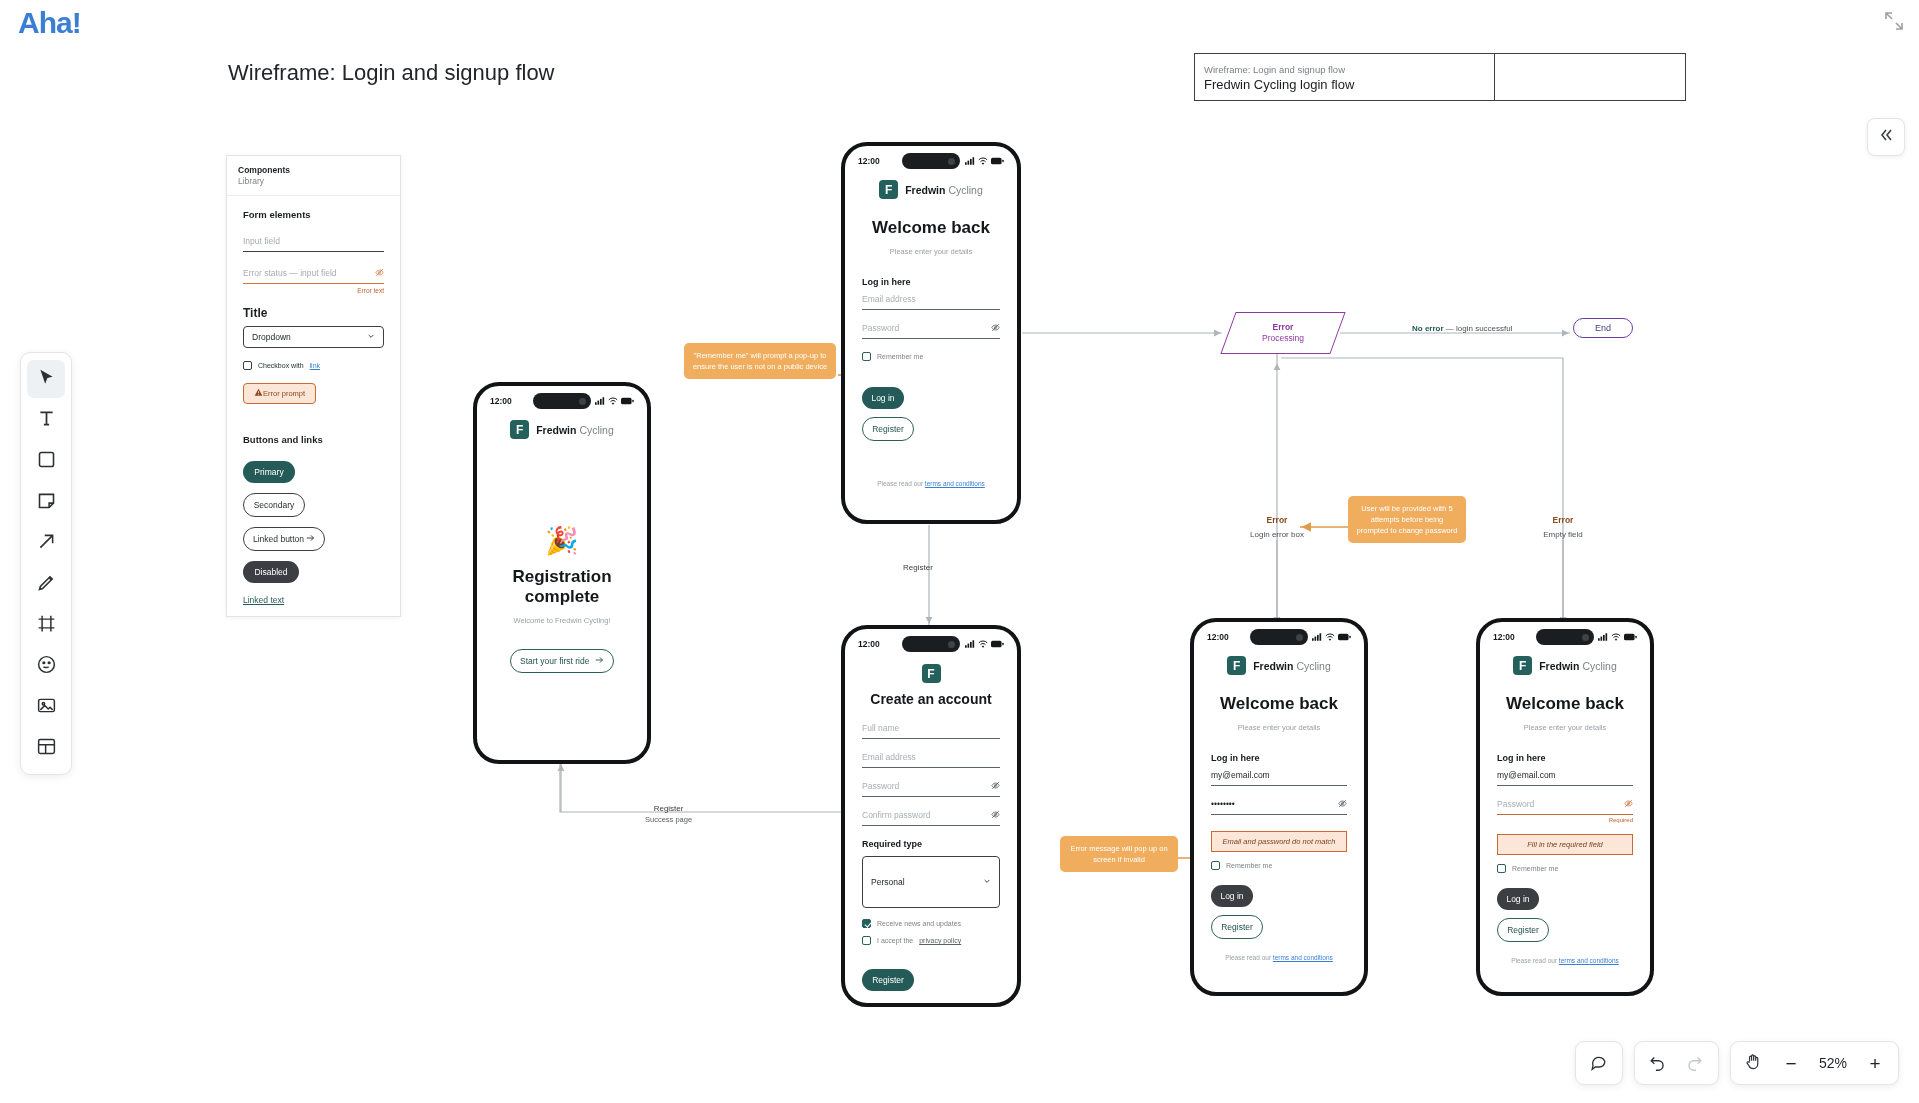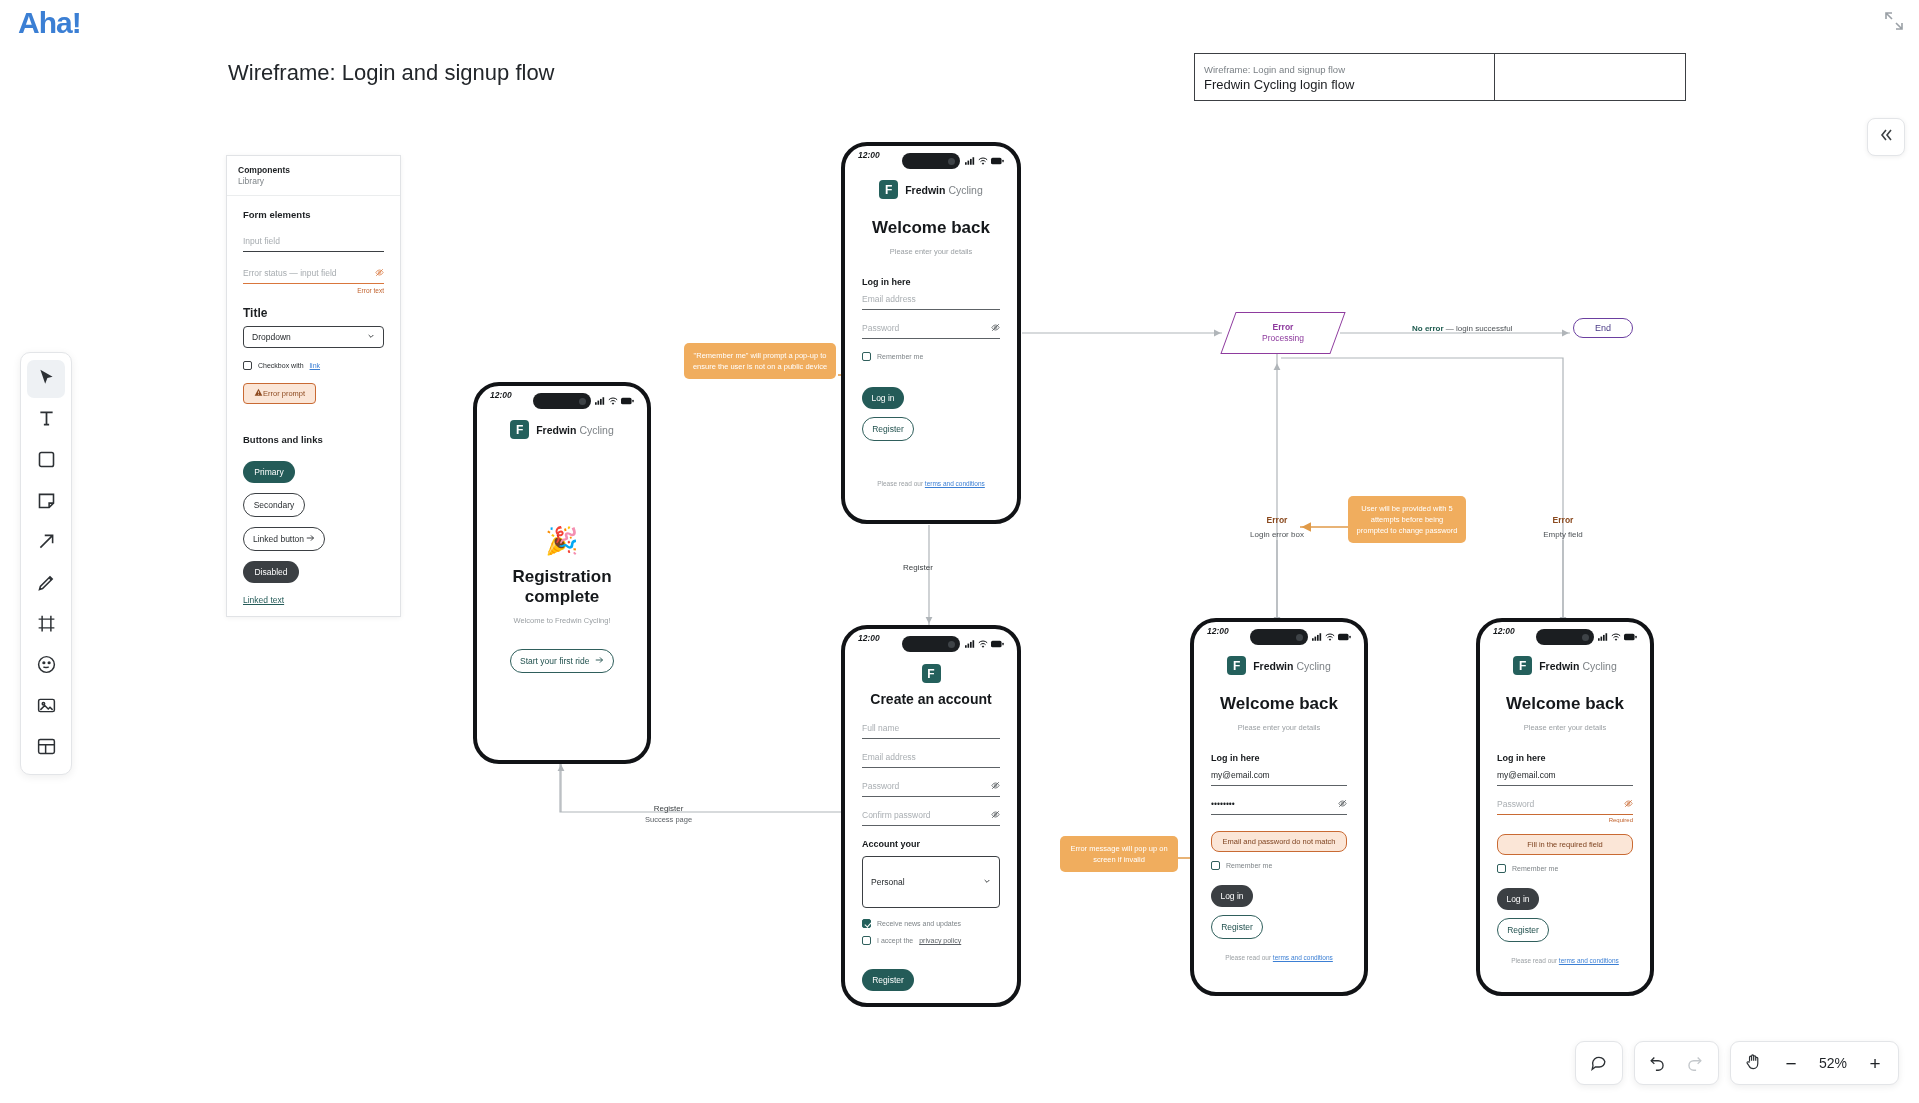--- a/index.html
+++ b/index.html
@@ -126,22 +126,22 @@
 
   
   .phone {
     position: absolute;
     background: #fff;
     border: 4.5px solid #111316;
     border-radius: 26px;
     overflow: hidden;
   }
   .statusbar {
-    height: 22px; display: flex; 
-    padding: 0 13px; position: relative; margin-top: 4px; font-style: italic;
+    height: 22px; display: flex; align-items: center;
+    padding: 0 13px; position: relative; margin-top: 4px;
   }
   .sb-time { font-size: 8.5px; font-weight: bold; color: #15181b; }
   .notch {
     position: absolute; left: 50%; transform: translateX(-50%);
     top: 3px; width: 58px; height: 16px; background: #1b1e21; border-radius: 10px;
     display: flex; align-items: center; justify-content: flex-end; padding-right: 5px;
   }
   .notch i { width: 7px; height: 7px; border-radius: 50%; background: #3e4347; display: block; }
   .sb-right { margin-left: auto; display: flex; align-items: center; gap: 3px; color: #15181b; }
   .sb-right svg { display: block; }
@@ -184,23 +184,24 @@
   }
   .ph-btn-dark {
     background: #3b3f43; color: #fff; border-radius: 18px;
     padding: 6px 0; width: 42px; text-align: center; font-size: 8.5px;
   }
   .ph-btn-outline {
     border: 1.1px solid #2f5f5c; color: #1f4f4c; border-radius: 18px;
     padding: 6px 0; width: 52px; text-align: center; font-size: 8.5px;
   }
   .ph-errbox {
-    border: 1.2px solid #c96a33; background: #fbe6d7; border-radius: 8px;
+    border: 1.2px solid #c96a33; background: #fbe6d7; border-radius: 0;
     padding: 5px 0; text-align: center; font-size: 7.5px; color: #7e4320;
     margin: 16px 0 9px;
+    font-style: italic;
   }
   .ph-terms { text-align: center; font-size: 6.5px; color: #9ba0a4; }
   .ph-terms a { color: #3b7fd4; text-decoration: underline; }
   .ph-dd {
     border: 1.1px solid #3b3f43; border-radius: 4px;
     padding: 20px 8px; font-size: 8.5px; color: #24282b;
     display: flex; justify-content: space-between; align-items: center;
   }
 
   
@@ -653,21 +654,21 @@
       <div class="ph-field">
         <span>Confirm password</span>
         <span class="eye">
           <svg width="9" height="9" viewBox="0 0 16 16" fill="none" stroke="#4a4f53" stroke-width="1.3">
               <path d="M1.5 8S4 3.5 8 3.5 14.5 8 14.5 8 12 12.5 8 12.5 1.5 8 1.5 8z"></path>
               <circle cx="8" cy="8" r="2"></circle>
               <path d="M2 14L14 2"></path>
             </svg>
         </span>
       </div>
-      <div class="ph-label" style="margin-top:4px;">Account your</div>
+      <div class="ph-label" style="margin-top:4px;">Required type</div>
       <div class="ph-dd">
         <span>Personal</span>
         <span>
           <svg width="8" height="8" viewBox="0 0 12 12" fill="none" stroke="#24282b" stroke-width="1.3">
               <path d="M2.5 4.5L6 8l3.5-3.5"></path>
             </svg>
         </span>
       </div>
       <div class="ph-check" style="margin-top:11px;">
         <span class="ph-box checked"></span>

